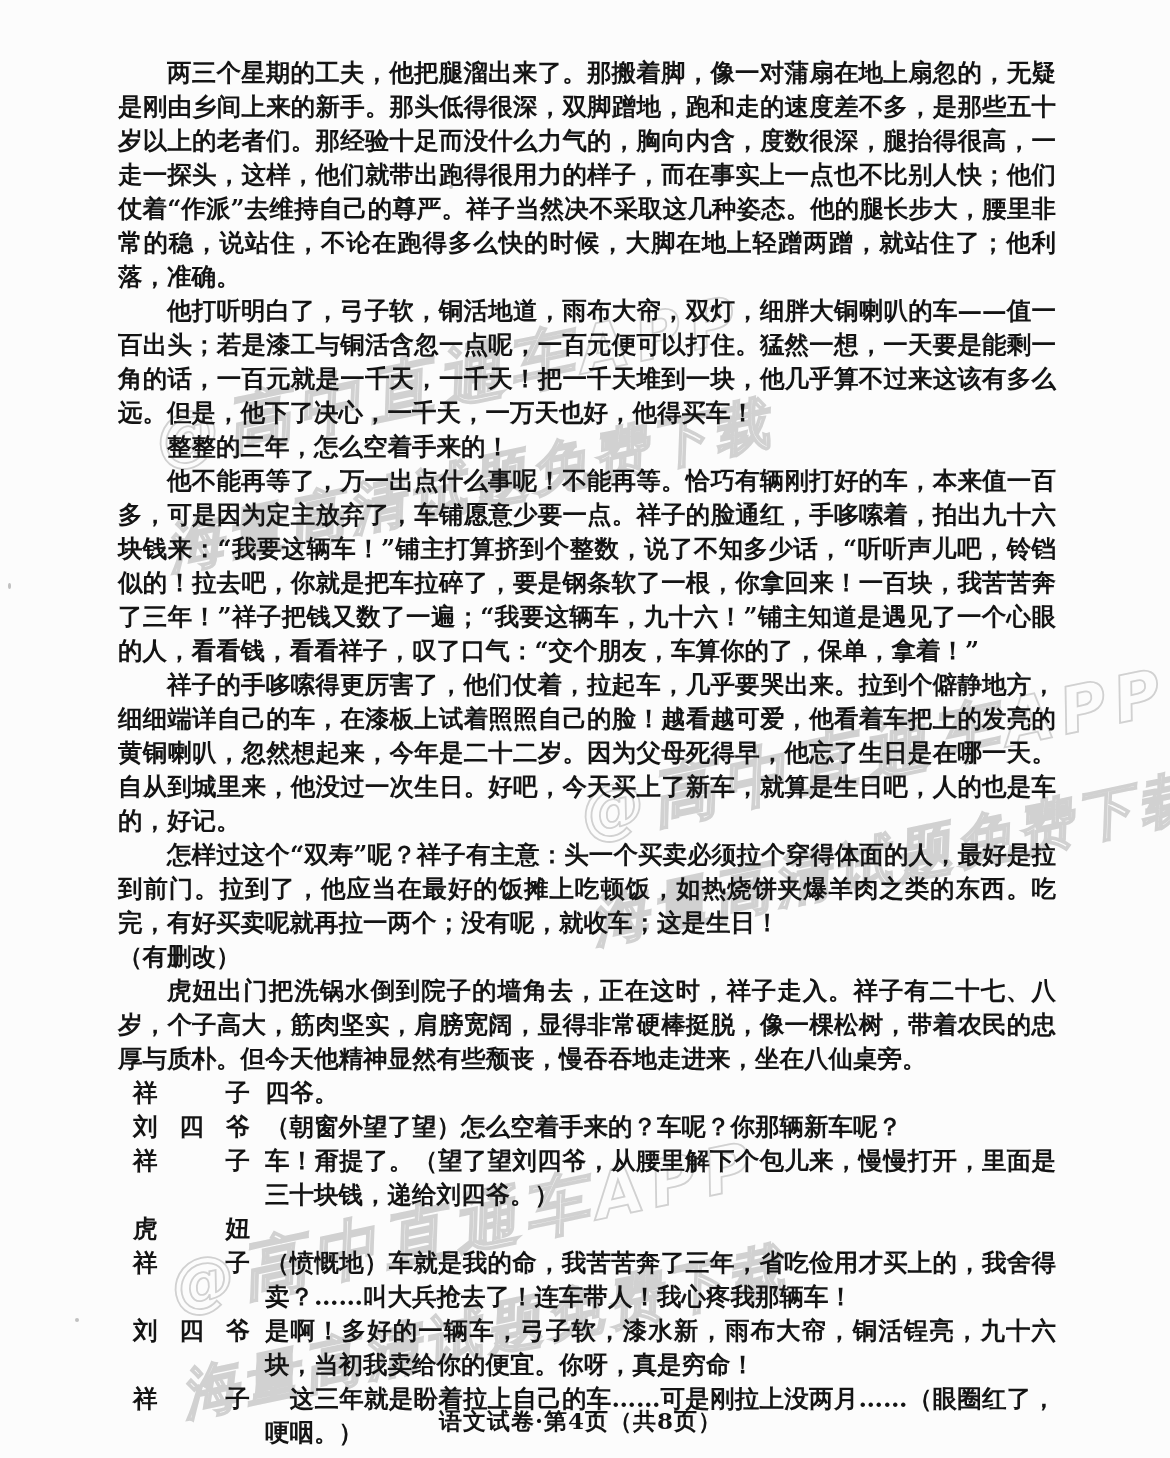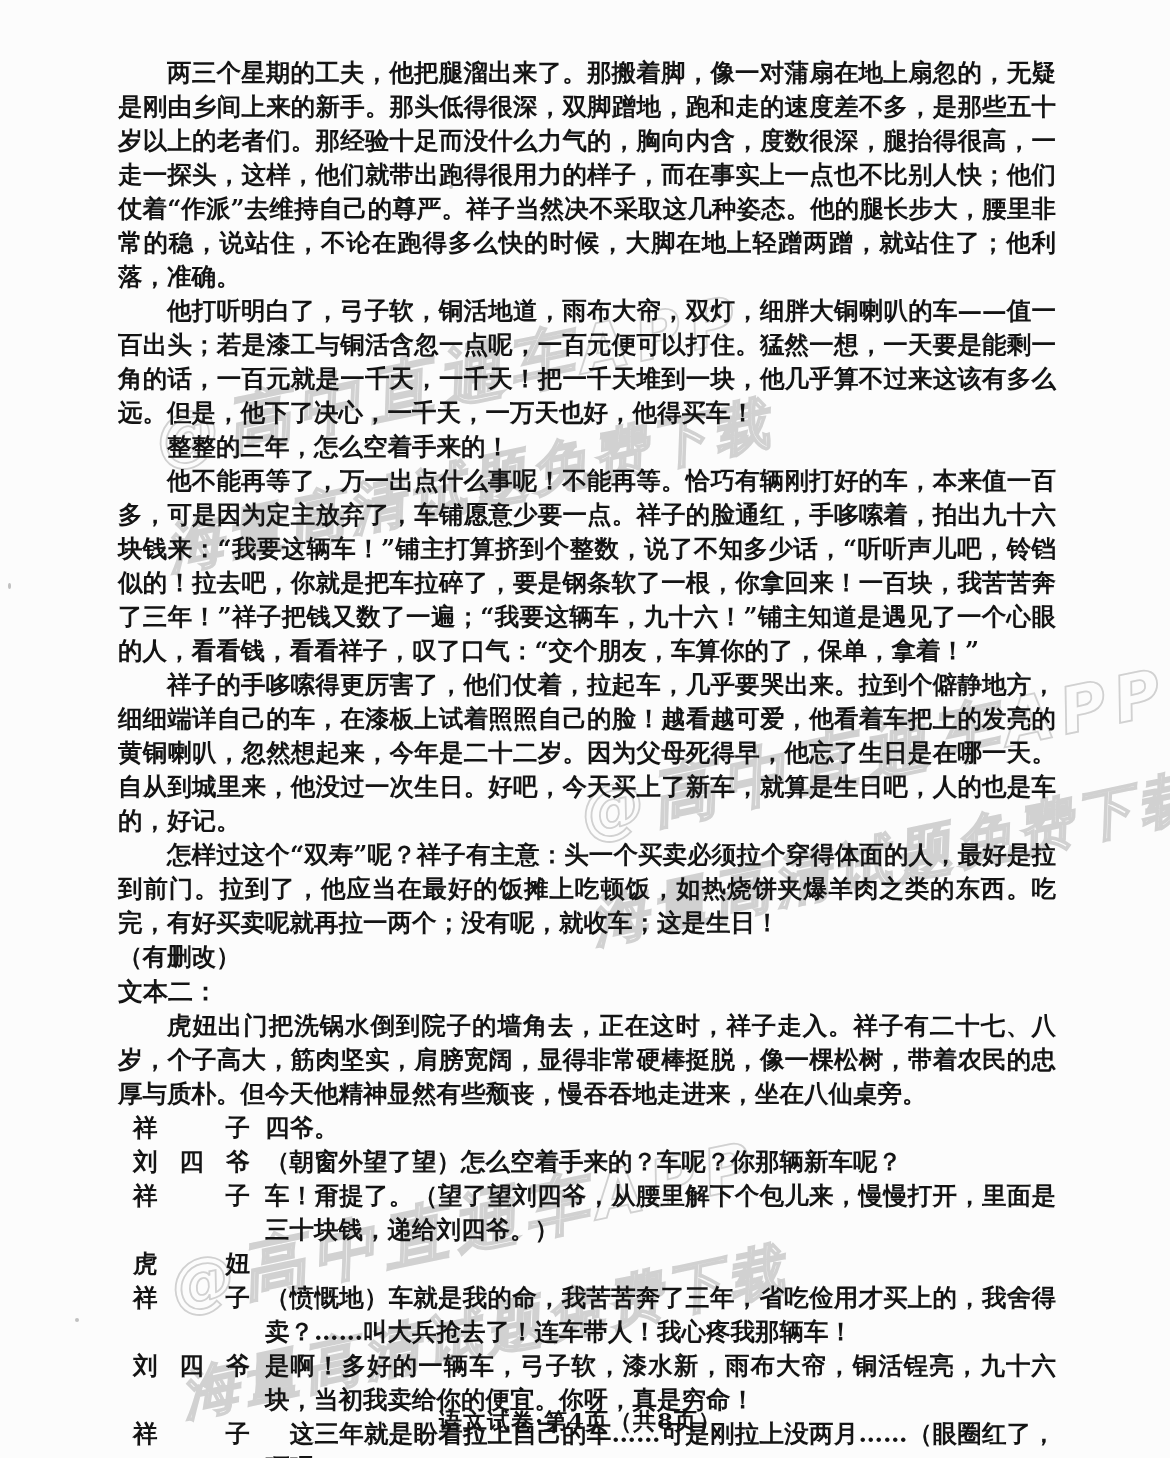--- a/index.html
+++ b/index.html
@@ -122,21 +122,20 @@
 
     <p class="para">两三个星期的工夫，他把腿溜出来了。那搬着脚，像一对蒲扇在地上扇忽的，无疑是刚由乡间上来的新手。那头低得很深，双脚蹭地，跑和走的速度差不多，是那些五十岁以上的老者们。那经验十足而没什么力气的，胸向内含，度数很深，腿抬得很高，一走一探头，这样，他们就带出跑得很用力的样子，而在事实上一点也不比别人快；他们仗着“作派”去维持自己的尊严。祥子当然决不采取这几种姿态。他的腿长步大，腰里非常的稳，说站住，不论在跑得多么快的时候，大脚在地上轻蹭两蹭，就站住了；他利落，准确。</p>
     <p class="para">他打听明白了，弓子软，铜活地道，雨布大帘，双灯，细胖大铜喇叭的车——值一百出头；若是漆工与铜活含忽一点呢，一百元便可以打住。猛然一想，一天要是能剩一角的话，一百元就是一千天，一千天！把一千天堆到一块，他几乎算不过来这该有多么远。但是，他下了决心，一千天，一万天也好，他得买车！</p>
     <p class="para">整整的三年，怎么空着手来的！</p>
     <p class="para">他不能再等了，万一出点什么事呢！不能再等。恰巧有辆刚打好的车，本来值一百多，可是因为定主放弃了，车铺愿意少要一点。祥子的脸通红，手哆嗦着，拍出九十六块钱来：“我要这辆车！”铺主打算挤到个整数，说了不知多少话，“听听声儿吧，铃铛似的！拉去吧，你就是把车拉碎了，要是钢条软了一根，你拿回来！一百块，我苦苦奔了三年！”祥子把钱又数了一遍；“我要这辆车，九十六！”铺主知道是遇见了一个心眼的人，看看钱，看看祥子，叹了口气：“交个朋友，车算你的了，保单，拿着！”</p>
     <p class="para">祥子的手哆嗦得更厉害了，他们仗着，拉起车，几乎要哭出来。拉到个僻静地方，细细端详自己的车，在漆板上试着照照自己的脸！越看越可爱，他看着车把上的发亮的黄铜喇叭，忽然想起来，今年是二十二岁。因为父母死得早，他忘了生日是在哪一天。自从到城里来，他没过一次生日。好吧，今天买上了新车，就算是生日吧，人的也是车的，好记。</p>
     <p class="para">怎样过这个“双寿”呢？祥子有主意：头一个买卖必须拉个穿得体面的人，最好是拉到前门。拉到了，他应当在最好的饭摊上吃顿饭，如热烧饼夹爆羊肉之类的东西。吃完，有好买卖呢就再拉一两个；没有呢，就收车；这是生日！</p>
 
     <p class="attribution">（有删改）</p>
 
-    <h3 class="section-heading">文本二：</h3>
 
     <p class="para">虎妞出门把洗锅水倒到院子的墙角去，正在这时，祥子走入。祥子有二十七、八岁，个子高大，筋肉坚实，肩膀宽阔，显得非常硬棒挺脱，像一棵松树，带着农民的忠厚与质朴。但今天他精神显然有些颓丧，慢吞吞地走进来，坐在八仙桌旁。</p>
 
     <div class="dialogue">
 
       <div class="dialogue-row">
         <span class="speaker">祥　子</span>
         <span class="dline">四爷。</span>
       </div>
 

